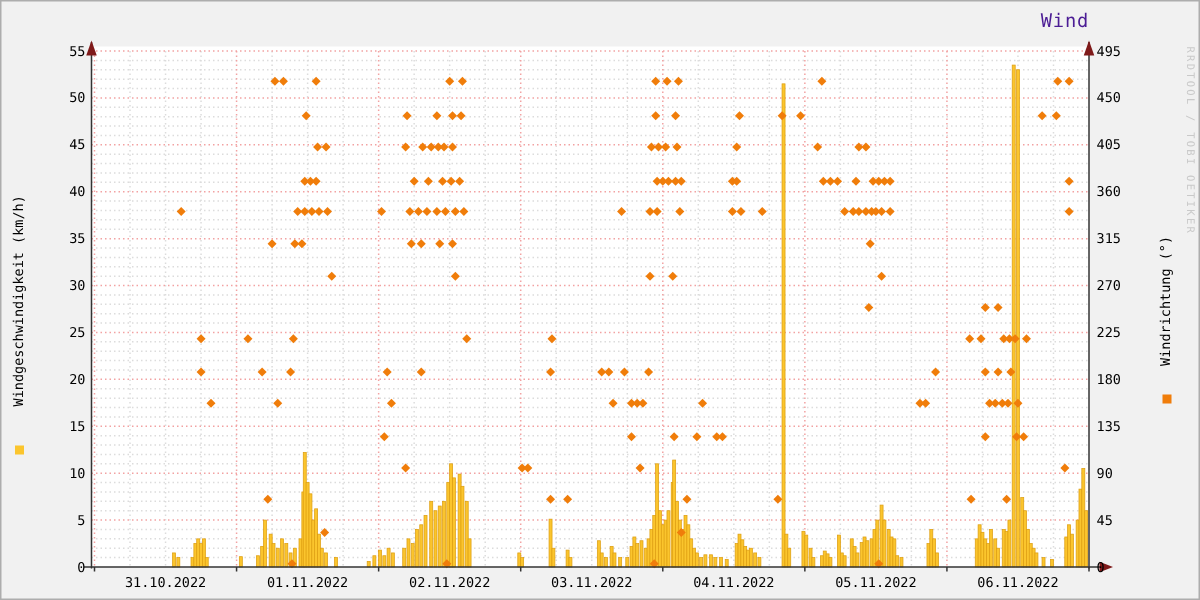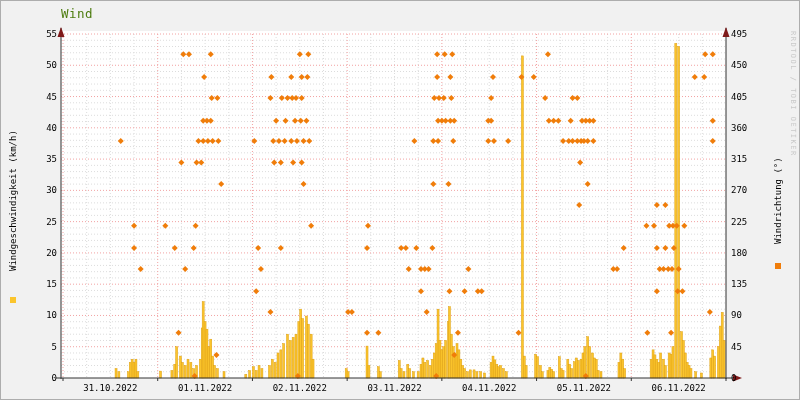--- a/index.html
+++ b/index.html
@@ -3,22 +3,22 @@
 <meta charset="utf-8">
 <style>
   html,body{margin:0;padding:0;background:#ffffff;}
   #frame{
     position:relative;width:800px;height:400px;box-sizing:border-box;
     background:#f1f1f1;border:1px solid #adadad;overflow:hidden;
     font-family:"DejaVu Sans Mono","Liberation Mono",monospace;
   }
   #chart-svg{position:absolute;left:0;top:0;}
   .title{
-    position:absolute;left:60px;top:5px;width:665px;text-align:left;
-    font-size:12.5px;color:#4d7c0f;letter-spacing:0.5px;
+    position:absolute;left:60px;top:5px;width:665px;text-align:right;
+    font-size:12.5px;color:#4c1d95;letter-spacing:0.5px;
   }
   .ylab-left{
     position:absolute;left:7px;top:270px;transform:rotate(-90deg);
     transform-origin:0 0;white-space:nowrap;font-size:9px;color:#000;
   }
   .ylab-right{
     position:absolute;left:772px;top:243px;transform:rotate(-90deg);
     transform-origin:0 0;white-space:nowrap;font-size:9px;color:#000;
   }
   .watermark{

